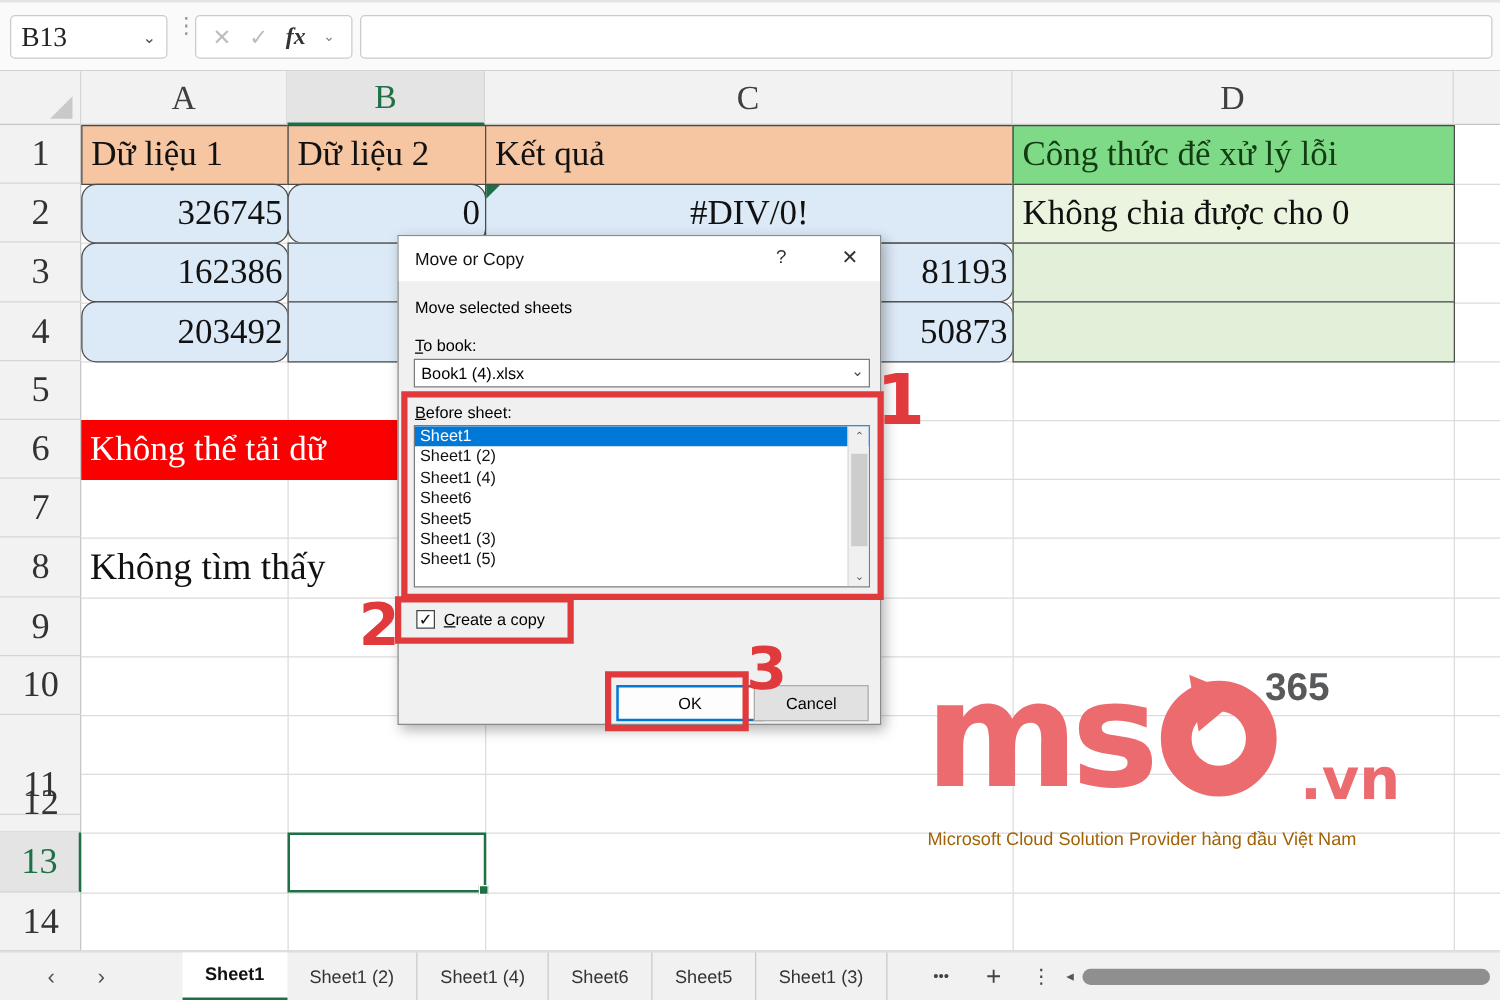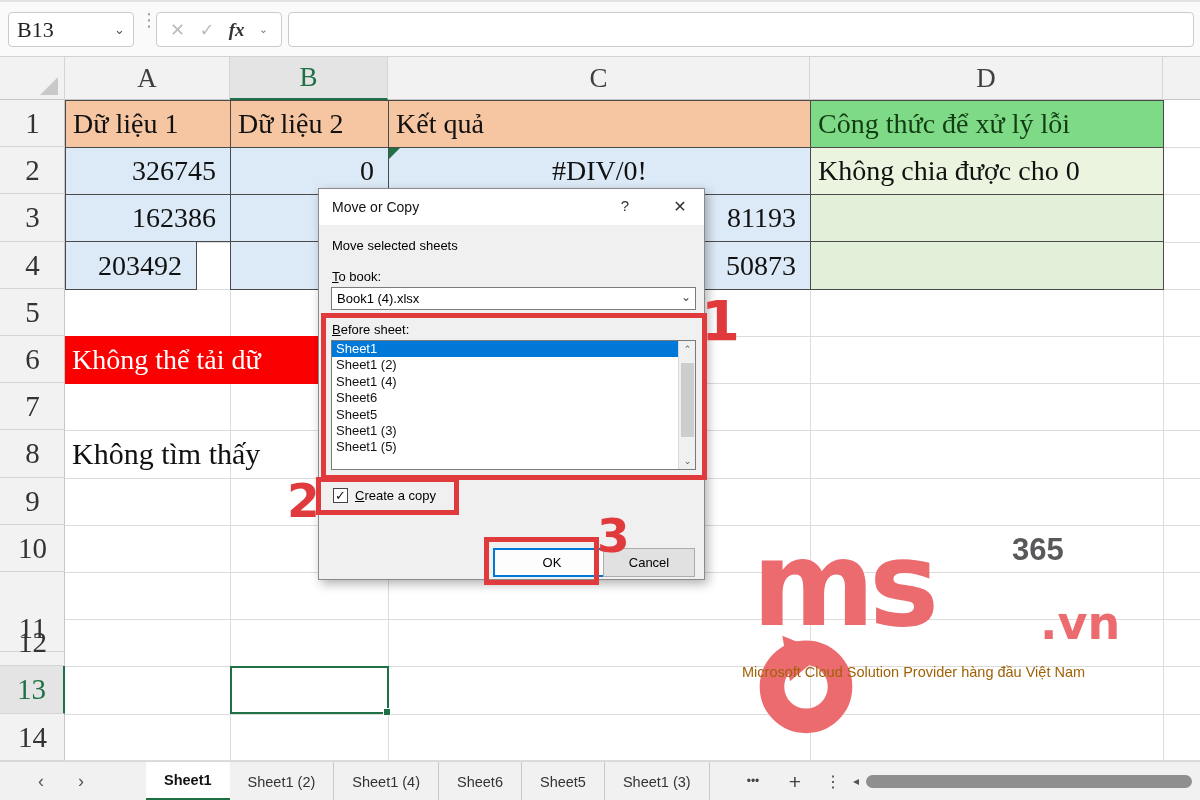--- a/index.html
+++ b/index.html
@@ -30,39 +30,39 @@
   .rh-cell { position:absolute; left:0; width:65px; display:flex; align-items:center; justify-content:center; font-family:"Liberation Serif",serif; font-size:29px; color:#333; border-bottom:1px solid #D5D5D5; }
   .rh-sel { background:#E4E4E4; color:#1E7145; border-right:2px solid #1E7145; }
 
   
   .vline { position:absolute; top:100px; height:661px; width:1px; background:#DCDCDC; }
   .hline { position:absolute; left:65px; width:1135px; height:1px; background:#DCDCDC; }
 
   
   .cell { position:absolute; font-family:"Liberation Serif",serif; font-size:28px; color:#111; display:flex; align-items:center; overflow:hidden; white-space:nowrap; }
   .bordered { border:1px solid #4a4a4a; }
-  .num { justify-content:flex-end; padding-right:14px; }
+  .num { justify-content:flex-end; padding-right:4px;border-radius:12px; }
   .txt { justify-content:flex-start; padding-left:7px; }
   .ctr { justify-content:center; }
   .c-orange { background:#F6C6A2; }
   .c-blue { background:#DCE9F6; }
   .c-green { background:#7FDA87; color:#123D12; }
   .c-pgreen1 { background:#EBF4DE; }
   .c-pgreen2 { background:#E2EFD9; }
   .c-red { background:#FB0000; color:#fff; }
   .err-tri { position:absolute; left:389px; top:148px; width:0; height:0; border-top:11px solid #1E7145; border-right:11px solid transparent; }
 
   
   .selbox { position:absolute; left:230px; top:666px; width:159px; height:48px; border:2px solid #1E7145; background:transparent; }
   .handle { position:absolute; right:-4px; bottom:-4px; width:8px; height:8px; background:#1E7145; border:1px solid #fff; }
 
   
   .wm { position:absolute; left:740px; top:528px; width:395px; height:165px; }
   .wm-365 { position:absolute; left:272px; top:4px; font-size:31px; font-weight:bold; color:#58595B; }
-  .wm-logo { position:absolute; left:12px; top:8px; display:flex; align-items:flex-start;flex-direction:column; }
+  .wm-logo { position:absolute; left:0; top:8px; display:flex; align-items:center; }
   .wm-ms { font-size:118px; line-height:96px; font-weight:bold; color:#EC6B6F; letter-spacing:-6px; font-family:"DejaVu Sans",sans-serif; }
   .wm-vn { position:absolute; left:300px; top:68px; font-size:46px; font-weight:bold; color:#EC6B6F; font-family:"DejaVu Sans",sans-serif; }
   .wm-tag { position:absolute; left:2px; top:136px; font-size:14.5px; color:#a16207; white-space:nowrap; }
 
   
   .dialog { position:absolute; left:318px; top:188px; width:387px; height:392px; background:#F0F0F0; border:1px solid #8A8A8A; box-shadow:3px 4px 10px rgba(0,0,0,.3); font-size:13px; color:#000; }
   .dlg-title { position:absolute; left:0; top:0; width:100%; height:36px; background:#fff; display:flex; align-items:center; padding-left:13px; font-size:14px; color:#111; }
   .dlg-help { position:absolute; right:68px; top:8px; width:22px; height:22px; text-align:center; font-size:15px; color:#333; }
   .dlg-close { position:absolute; right:10px; top:6px; width:28px; height:24px; text-align:center; font-size:16px; color:#333; line-height:24px; }
   .dlg-sub { position:absolute; left:13px; top:49px; }
@@ -180,21 +180,21 @@
     <div class="cell bordered num c-blue" style="left:65px;top:147px;width:166px;height:48px;">326745</div>
     <div class="cell bordered num c-blue" style="left:230px;top:147px;width:159px;height:48px;">0</div>
     <div class="cell bordered ctr c-blue" style="left:388px;top:147px;width:423px;height:48px;">#DIV/0!</div>
     <div class="cell bordered txt c-pgreen1" style="left:810px;top:147px;width:354px;height:48px;">Không chia được cho 0</div>
 
     <div class="cell bordered num c-blue" style="left:65px;top:194px;width:166px;height:48px;">162386</div>
     <div class="cell bordered c-blue" style="left:230px;top:194px;width:159px;height:48px;"></div>
     <div class="cell bordered num c-blue" style="left:388px;top:194px;width:423px;height:48px;">81193</div>
     <div class="cell bordered c-pgreen2" style="left:810px;top:194px;width:354px;height:48px;"></div>
 
-    <div class="cell bordered num c-blue" style="left:65px;top:241px;width:132px;height:49px;">203492</div>
+    <div class="cell bordered num c-blue" style="left:65px;top:241px;width:166px;height:49px;">203492</div>
     <div class="cell bordered c-blue" style="left:230px;top:241px;width:159px;height:49px;"></div>
     <div class="cell bordered num c-blue" style="left:388px;top:241px;width:423px;height:49px;">50873</div>
     <div class="cell bordered c-pgreen2" style="left:810px;top:241px;width:354px;height:49px;"></div>
 
     <div class="cell txt c-red" style="left:65px;top:336px;width:254px;height:48px;">Không thể tải dữ</div>
     <div class="cell txt" style="left:65px;top:430px;width:330px;height:48px;font-size:30px;">Không tìm thấy</div>
 
     <div class="err-tri"></div>
   </div>
 

